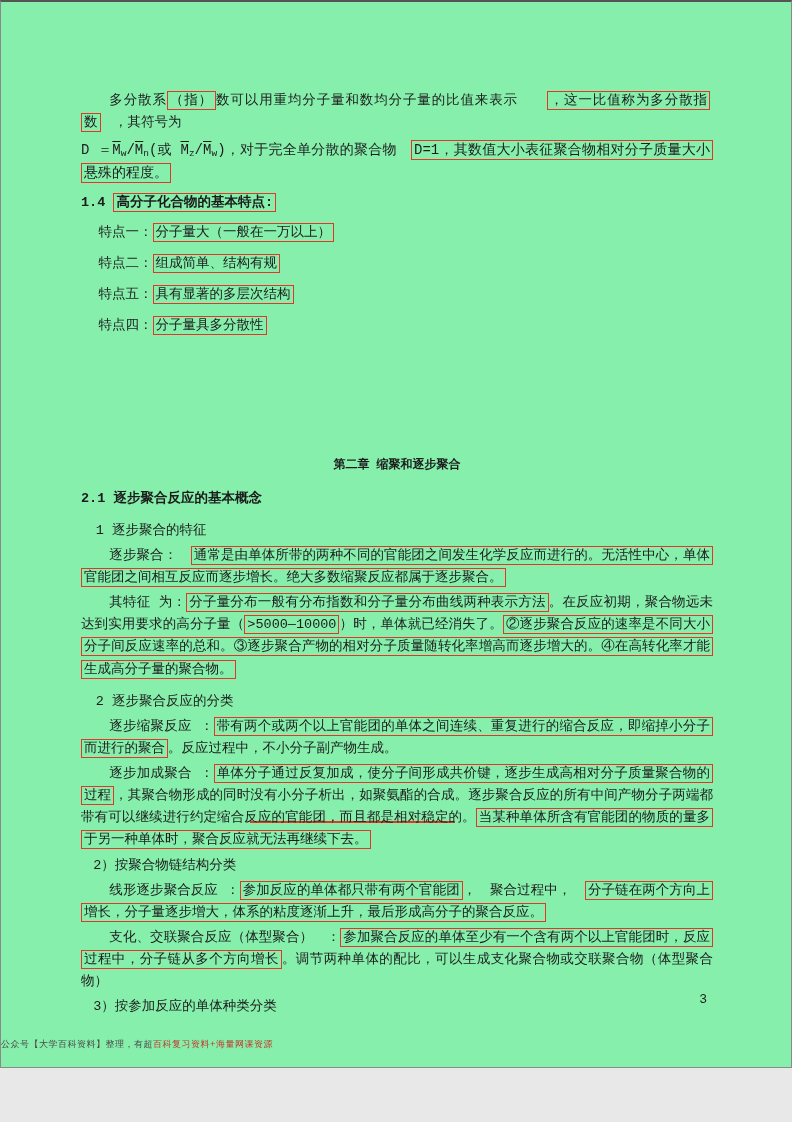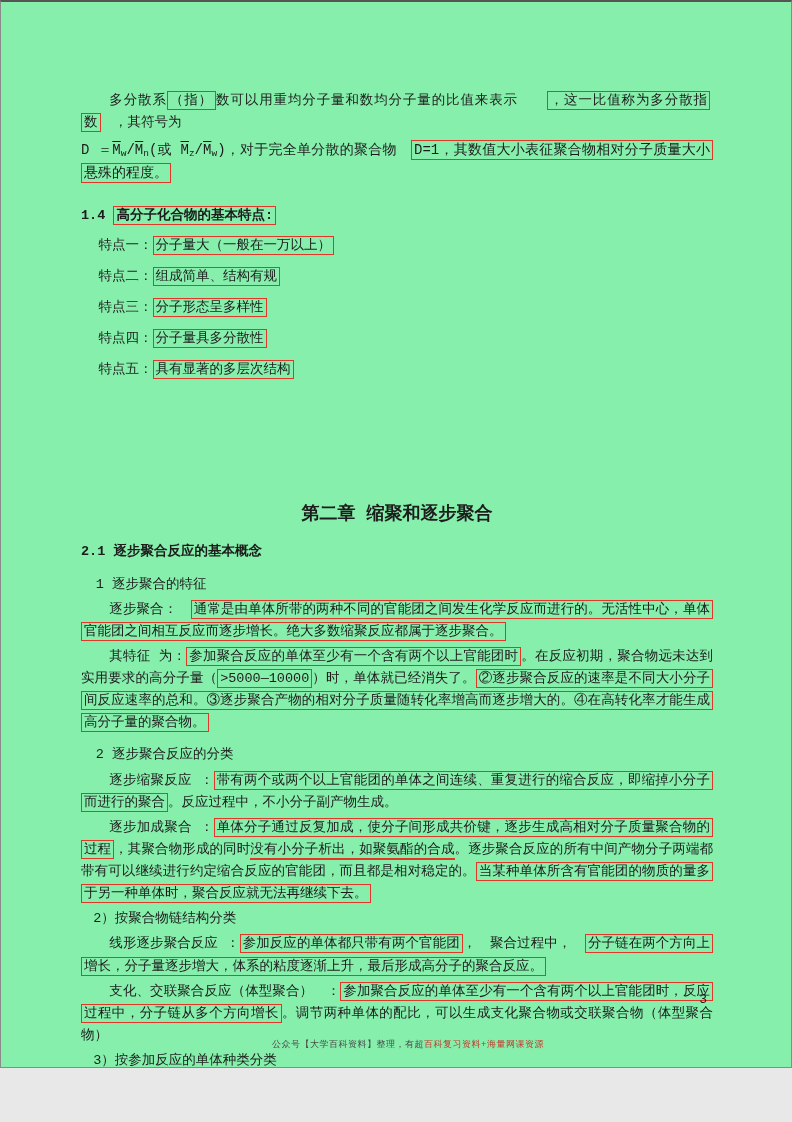--- a/index.html
+++ b/index.html
@@ -20,71 +20,68 @@
     left:80px; right:78px; top:88px;
   }
   .blk {
     font-size:13.5px;
     line-height:1.64;
     text-align:justify;
     margin-bottom:3px;
   }
   .para   { text-indent:2.1em; }
   .formula{ font-size:14px; padding:2px 0; }
-  .heading{ font-weight:bold; margin-top:18px; }
+  .heading{ font-weight:bold; margin-top:5px; }
   .list   { margin-left:1.3em; margin-top:8px; line-height:1.7; }
-  .chapter{ text-align:center; font-weight:bold; font-size:18px; margin-top:118px; margin-bottom:12px; }
+  .chapter{ text-align:center; font-weight:bold; font-size:12px; margin-top:118px; margin-bottom:12px; }
   .section{ font-weight:bold; margin-top:4px; }
   .sub    { margin-left:1.1em; margin-top:10px; }
   .sub2   { margin-left:0.9em; margin-top:2px; }
 
   .rbox {
     border:1.6px solid #e53528;
     padding:1px 2px;
     box-decoration-break:clone;
     -webkit-box-decoration-break:clone;
   }
-  .runder { border-bottom:2px solid #e53528; padding-bottom:1px; }
+  .runder { border-bottom:2px solid #e53528; padding-bottom:18px; }
   .msym   { text-decoration:overline; }
   .msub   { font-size:9.5px; vertical-align:-2px; }
 
   .pagenum {
     position:absolute;
     right:84px; bottom:60px;
     font-size:13px;
   }
   .footer {
     position:absolute;
     left:0; right:0; bottom:16px;
-    text-align:center;
     font-size:9px;
     color:#4a4a4a;
     letter-spacing:0.5px;
-    margin-left:24px;
   }
   .footer-red { color:#c0392b; }
 </style>
 </head>
 <body>
 
 <div class="page">
   <div class="content">
       <div class="blk para"><span>多分散系</span><span class="rbox">（指）</span><span>数可以用重均分子量和数均分子量的比值来表示　　</span><span class="rbox">，这一比值称为多分散指数</span><span>　，其符号为</span></div>
       <div class="blk formula"><span>D ＝</span><span class="msym">M</span><span class="msub">w</span><span>/</span><span class="msym">M</span><span class="msub">n</span><span>(或 </span><span class="msym">M</span><span class="msub">z</span><span>/</span><span class="msym">M</span><span class="msub">w</span><span>)，对于完全单分散的聚合物　</span><span class="rbox">D=1，其数值大小表征聚合物相对分子质量大小悬殊的程度。</span></div>
       <div class="blk heading"><span>1.4 </span><span class="rbox">高分子化合物的基本特点:</span></div>
       <div class="blk list"><span>特点一：</span><span class="rbox">分子量大（一般在一万以上）</span></div>
       <div class="blk list"><span>特点二：</span><span class="rbox">组成简单、结构有规</span></div>
-      <div class="blk list"><span>特点三：</span><span class="rbox">分子形态呈多样性</span></div>
+      <div class="blk list"><span>特点五：</span><span class="rbox">具有显著的多层次结构</span></div>
       <div class="blk list"><span>特点四：</span><span class="rbox">分子量具多分散性</span></div>
-      <div class="blk list"><span>特点五：</span><span class="rbox">具有显著的多层次结构</span></div>
       <div class="blk chapter"><span>第二章  缩聚和逐步聚合</span></div>
       <div class="blk section"><span>2.1 逐步聚合反应的基本概念</span></div>
       <div class="blk sub"><span>1 逐步聚合的特征</span></div>
       <div class="blk para"><span>逐步聚合：　</span><span class="rbox">通常是由单体所带的两种不同的官能团之间发生化学反应而进行的。无活性中心，单体官能团之间相互反应而逐步增长。绝大多数缩聚反应都属于逐步聚合。</span></div>
-      <div class="blk para"><span>其特征 为：</span><span class="rbox">参加聚合反应的单体至少有一个含有两个以上官能团时</span><span>。在反应初期，聚合物远未达到实用要求的高分子量（</span><span class="rbox">&gt;5000—10000</span><span>）时，单体就已经消失了。</span><span class="rbox">②逐步聚合反应的速率是不同大小分子间反应速率的总和。③逐步聚合产物的相对分子质量随转化率增高而逐步增大的。④在高转化率才能生成高分子量的聚合物。</span></div>
+      <div class="blk para"><span>其特征 为：</span><span class="rbox">分子量分布一般有分布指数和分子量分布曲线两种表示方法</span><span>。在反应初期，聚合物远未达到实用要求的高分子量（</span><span class="rbox">&gt;5000—10000</span><span>）时，单体就已经消失了。</span><span class="rbox">②逐步聚合反应的速率是不同大小分子间反应速率的总和。③逐步聚合产物的相对分子质量随转化率增高而逐步增大的。④在高转化率才能生成高分子量的聚合物。</span></div>
       <div class="blk sub"><span>2 逐步聚合反应的分类</span></div>
       <div class="blk para"><span>逐步缩聚反应 ：</span><span class="rbox">带有两个或两个以上官能团的单体之间连续、重复进行的缩合反应，即缩掉小分子而进行的聚合</span><span>。反应过程中，不小分子副产物生成。</span></div>
       <div class="blk para"><span>逐步加成聚合 ：</span><span class="rbox">单体分子通过反复加成，使分子间形成共价键，逐步生成高相对分子质量聚合物的过程</span><span>，其聚合物形成的同时</span><span class="runder">没有小分子析出，如聚氨酯的合成</span><span>。逐步聚合反应的所有中间产物分子两端都带有可以继续进行约定缩合反应的官能团，而且都是相对稳定的。</span><span class="rbox">当某种单体所含有官能团的物质的量多于另一种单体时，聚合反应就无法再继续下去。</span></div>
       <div class="blk sub2"><span>2）按聚合物链结构分类</span></div>
       <div class="blk para"><span>线形逐步聚合反应 ：</span><span class="rbox">参加反应的单体都只带有两个官能团</span><span>，　聚合过程中，　</span><span class="rbox">分子链在两个方向上增长，分子量逐步增大，体系的粘度逐渐上升，最后形成高分子的聚合反应。</span></div>
       <div class="blk para"><span>支化、交联聚合反应（体型聚合）　：</span><span class="rbox">参加聚合反应的单体至少有一个含有两个以上官能团时，反应过程中，分子链从多个方向增长</span><span>。调节两种单体的配比，可以生成支化聚合物或交联聚合物（体型聚合物）</span></div>
       <div class="blk sub2"><span>3）按参加反应的单体种类分类</span></div>
     </div>
 
   <div class="pagenum">3</div>

